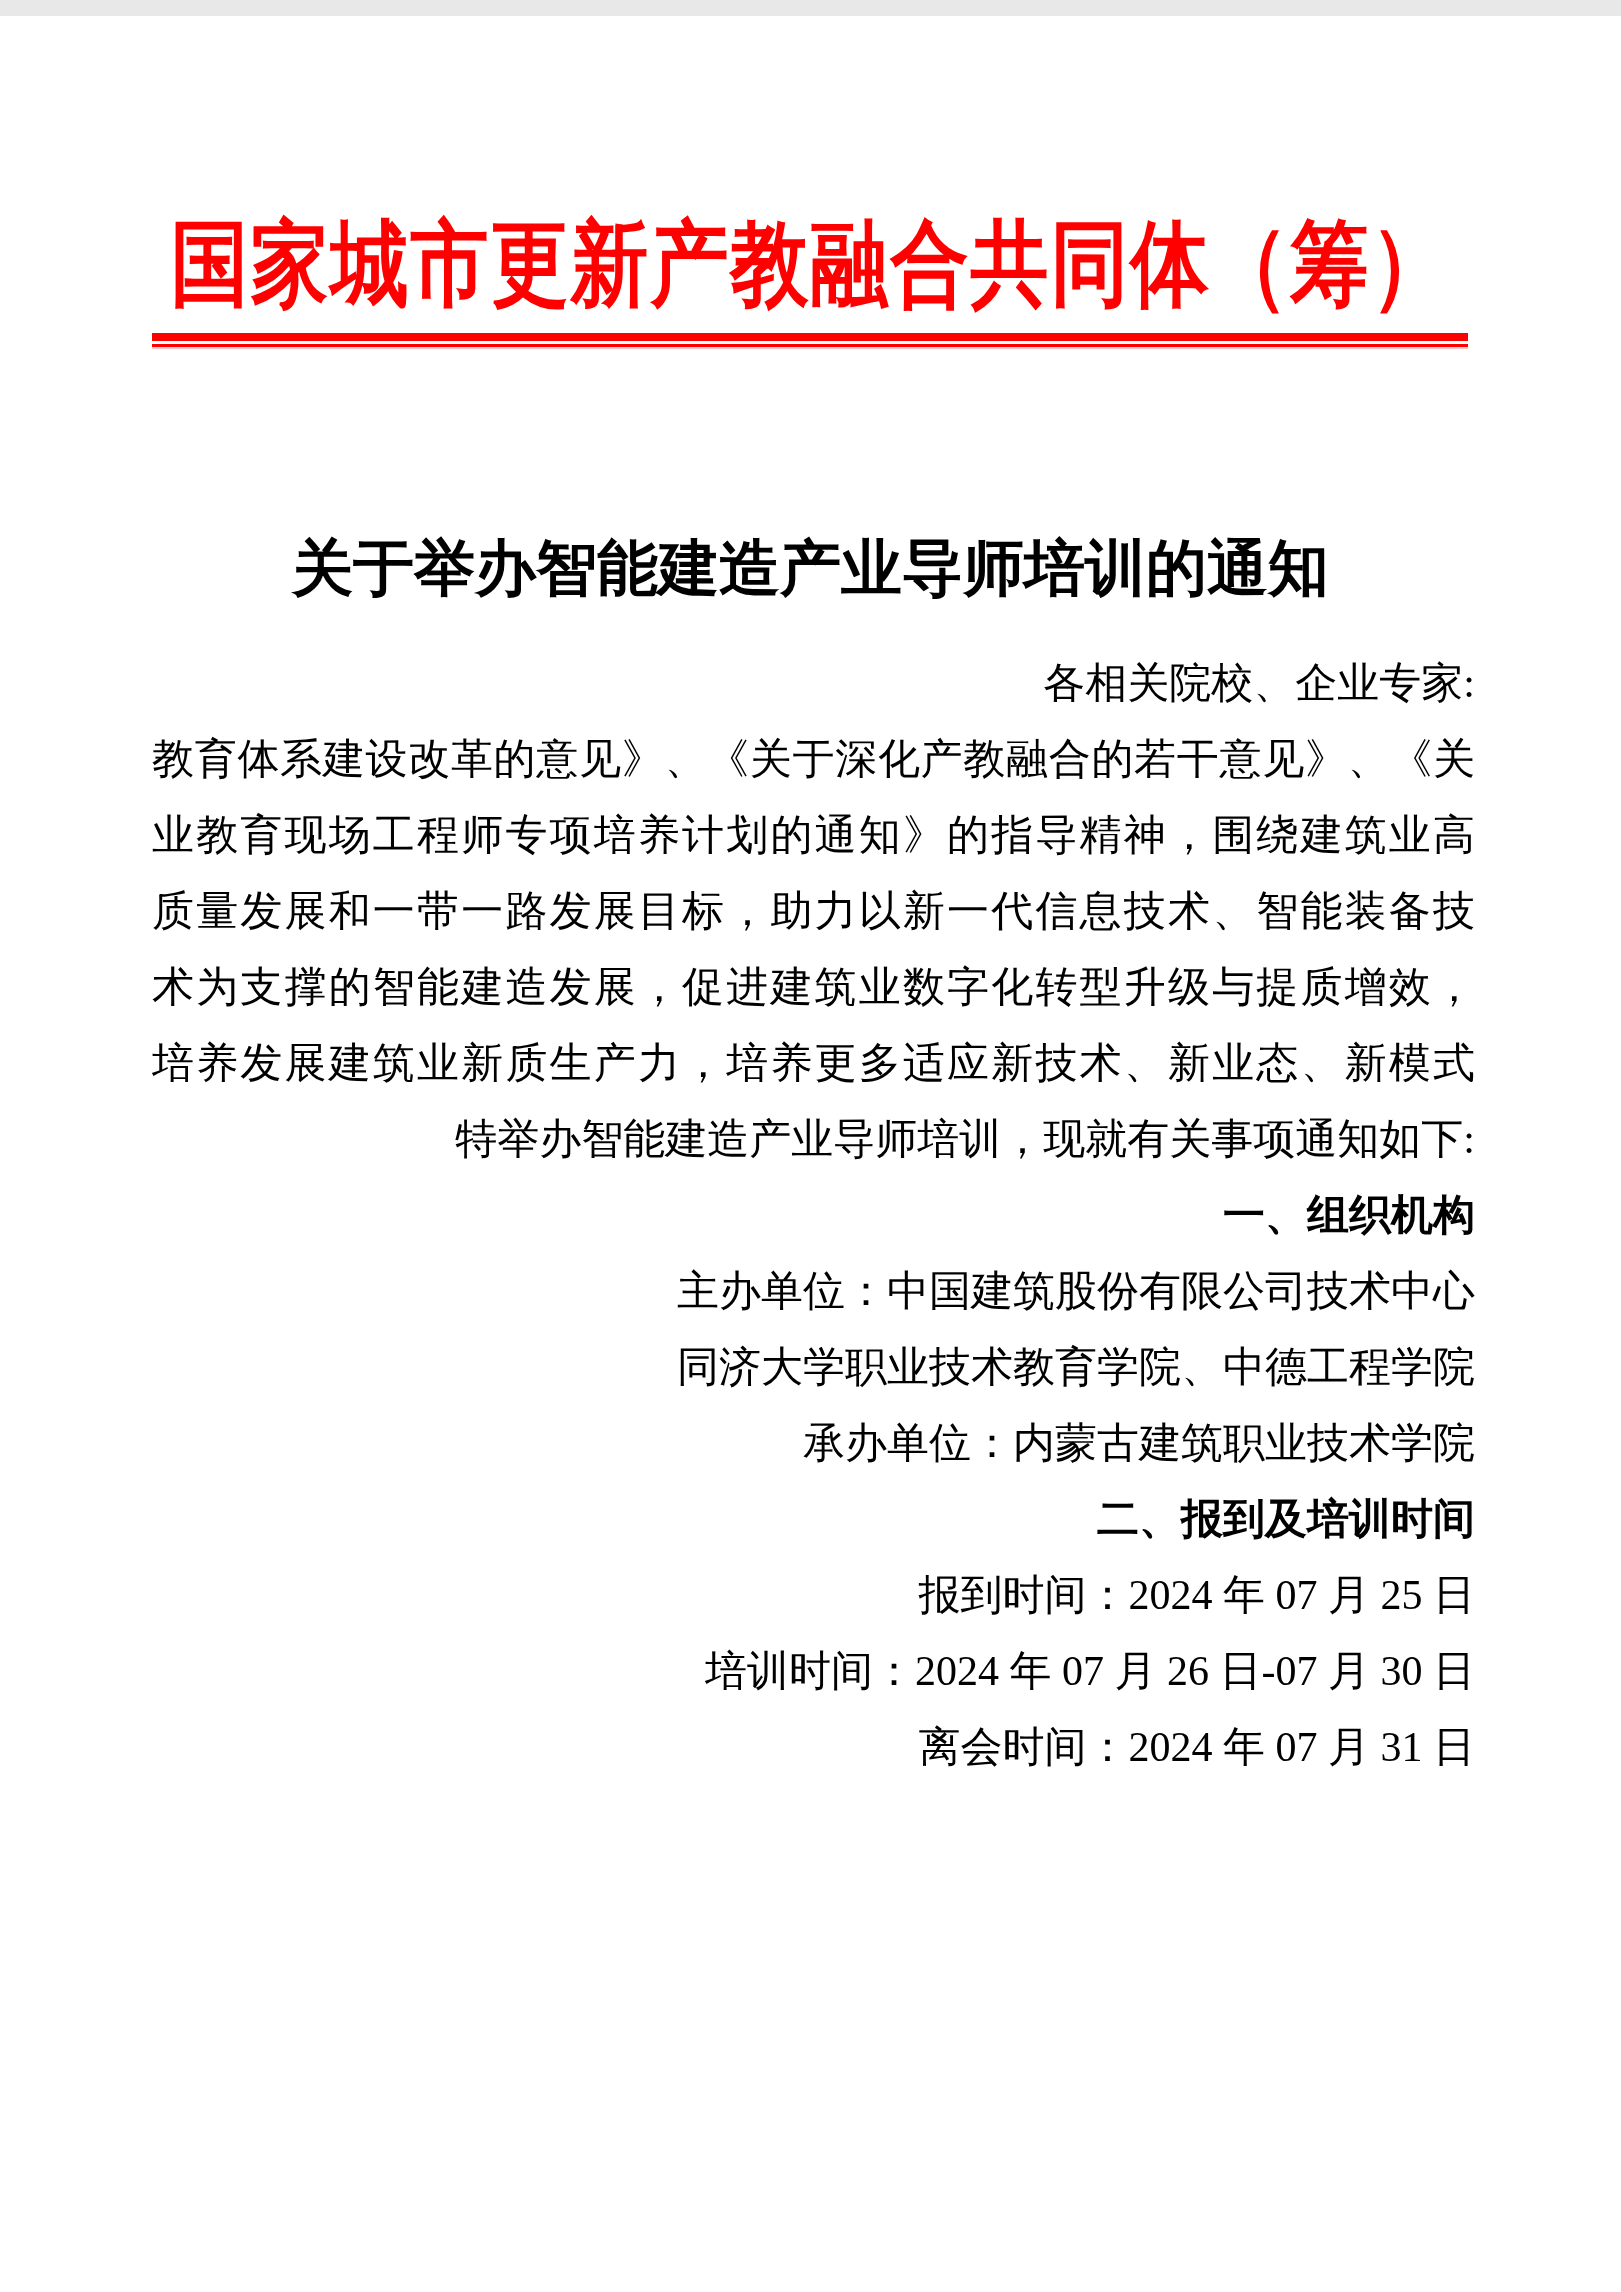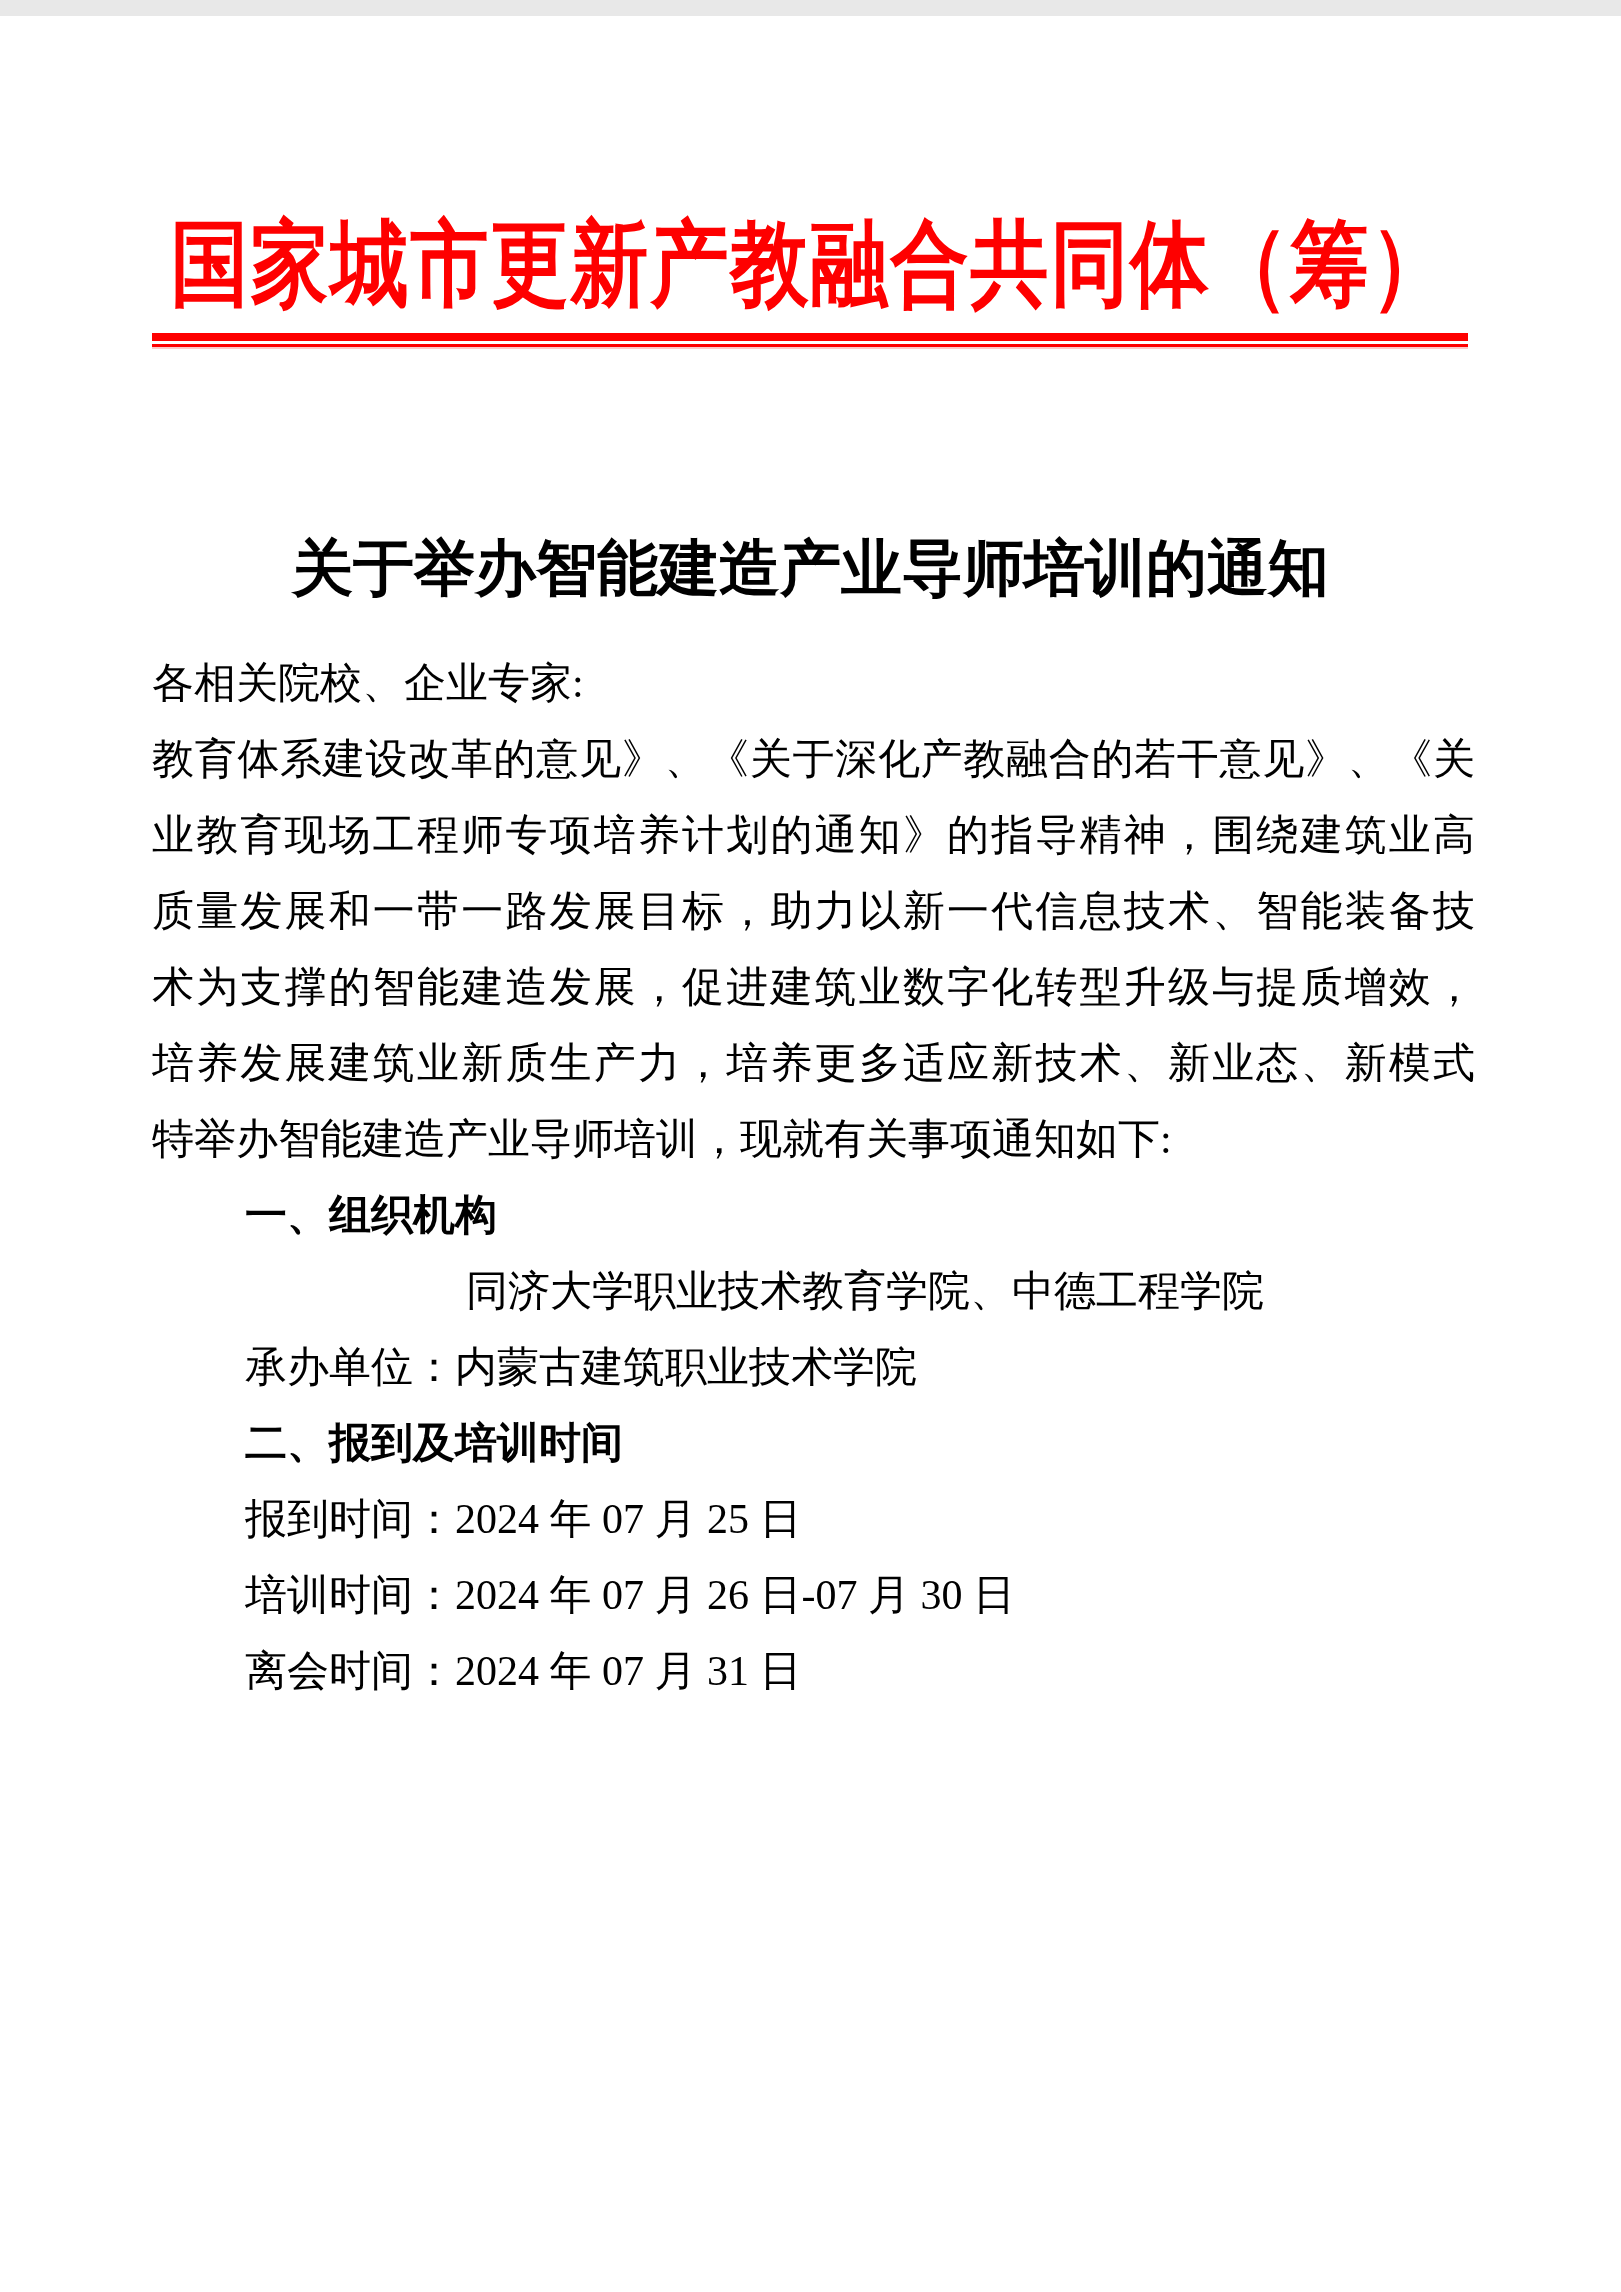--- a/index.html
+++ b/index.html
@@ -45,21 +45,21 @@
     font-family:Liberation Serif, serif;
   }
 
   
   .doc-body {
     position:absolute;
     top:629px; left:152px; width:1323px;
     font-size:42px;
     line-height:76px;
   }
-  .line { height:76px; white-space:nowrap; }
+  .line { height:76px; white-space:nowrap;text-align:right; }
   .line.para-first {
     white-space:normal;
     text-indent:93px;
     text-align:justify;
     text-align-last:justify;
     text-justify:inter-character;
   }
   .line.para-fill {
     white-space:normal;
     text-align:justify;
@@ -92,20 +92,21 @@
 
   <div class="doc-body">
       <div class="line plain">各相关院校、企业专家:</div>
       <div class="line para-fill">教育体系建设改革的意见》、《关于深化产教融合的若干意见》、《关</div>
       <div class="line para-fill">业教育现场工程师专项培养计划的通知》的指导精神，围绕建筑业高</div>
       <div class="line para-fill">质量发展和一带一路发展目标，助力以新一代信息技术、智能装备技</div>
       <div class="line para-fill">术为支撑的智能建造发展，促进建筑业数字化转型升级与提质增效，</div>
       <div class="line para-fill">培养发展建筑业新质生产力，培养更多适应新技术、新业态、新模式</div>
       <div class="line plain">特举办智能建造产业导师培训，现就有关事项通知如下:</div>
       <div class="line heading">一、组织机构</div>
+      <div class="line label">主办单位：中国建筑股份有限公司技术中心</div>
       <div class="line hanging">同济大学职业技术教育学院、中德工程学院</div>
       <div class="line label">承办单位：内蒙古建筑职业技术学院</div>
       <div class="line heading">二、报到及培训时间</div>
       <div class="line label">报到时间：2024 年 07 月 25 日</div>
       <div class="line label">培训时间：2024 年 07 月 26 日-07 月 30 日</div>
       <div class="line label">离会时间：2024 年 07 月 31 日</div>
     </div>
 
 </div>
 

